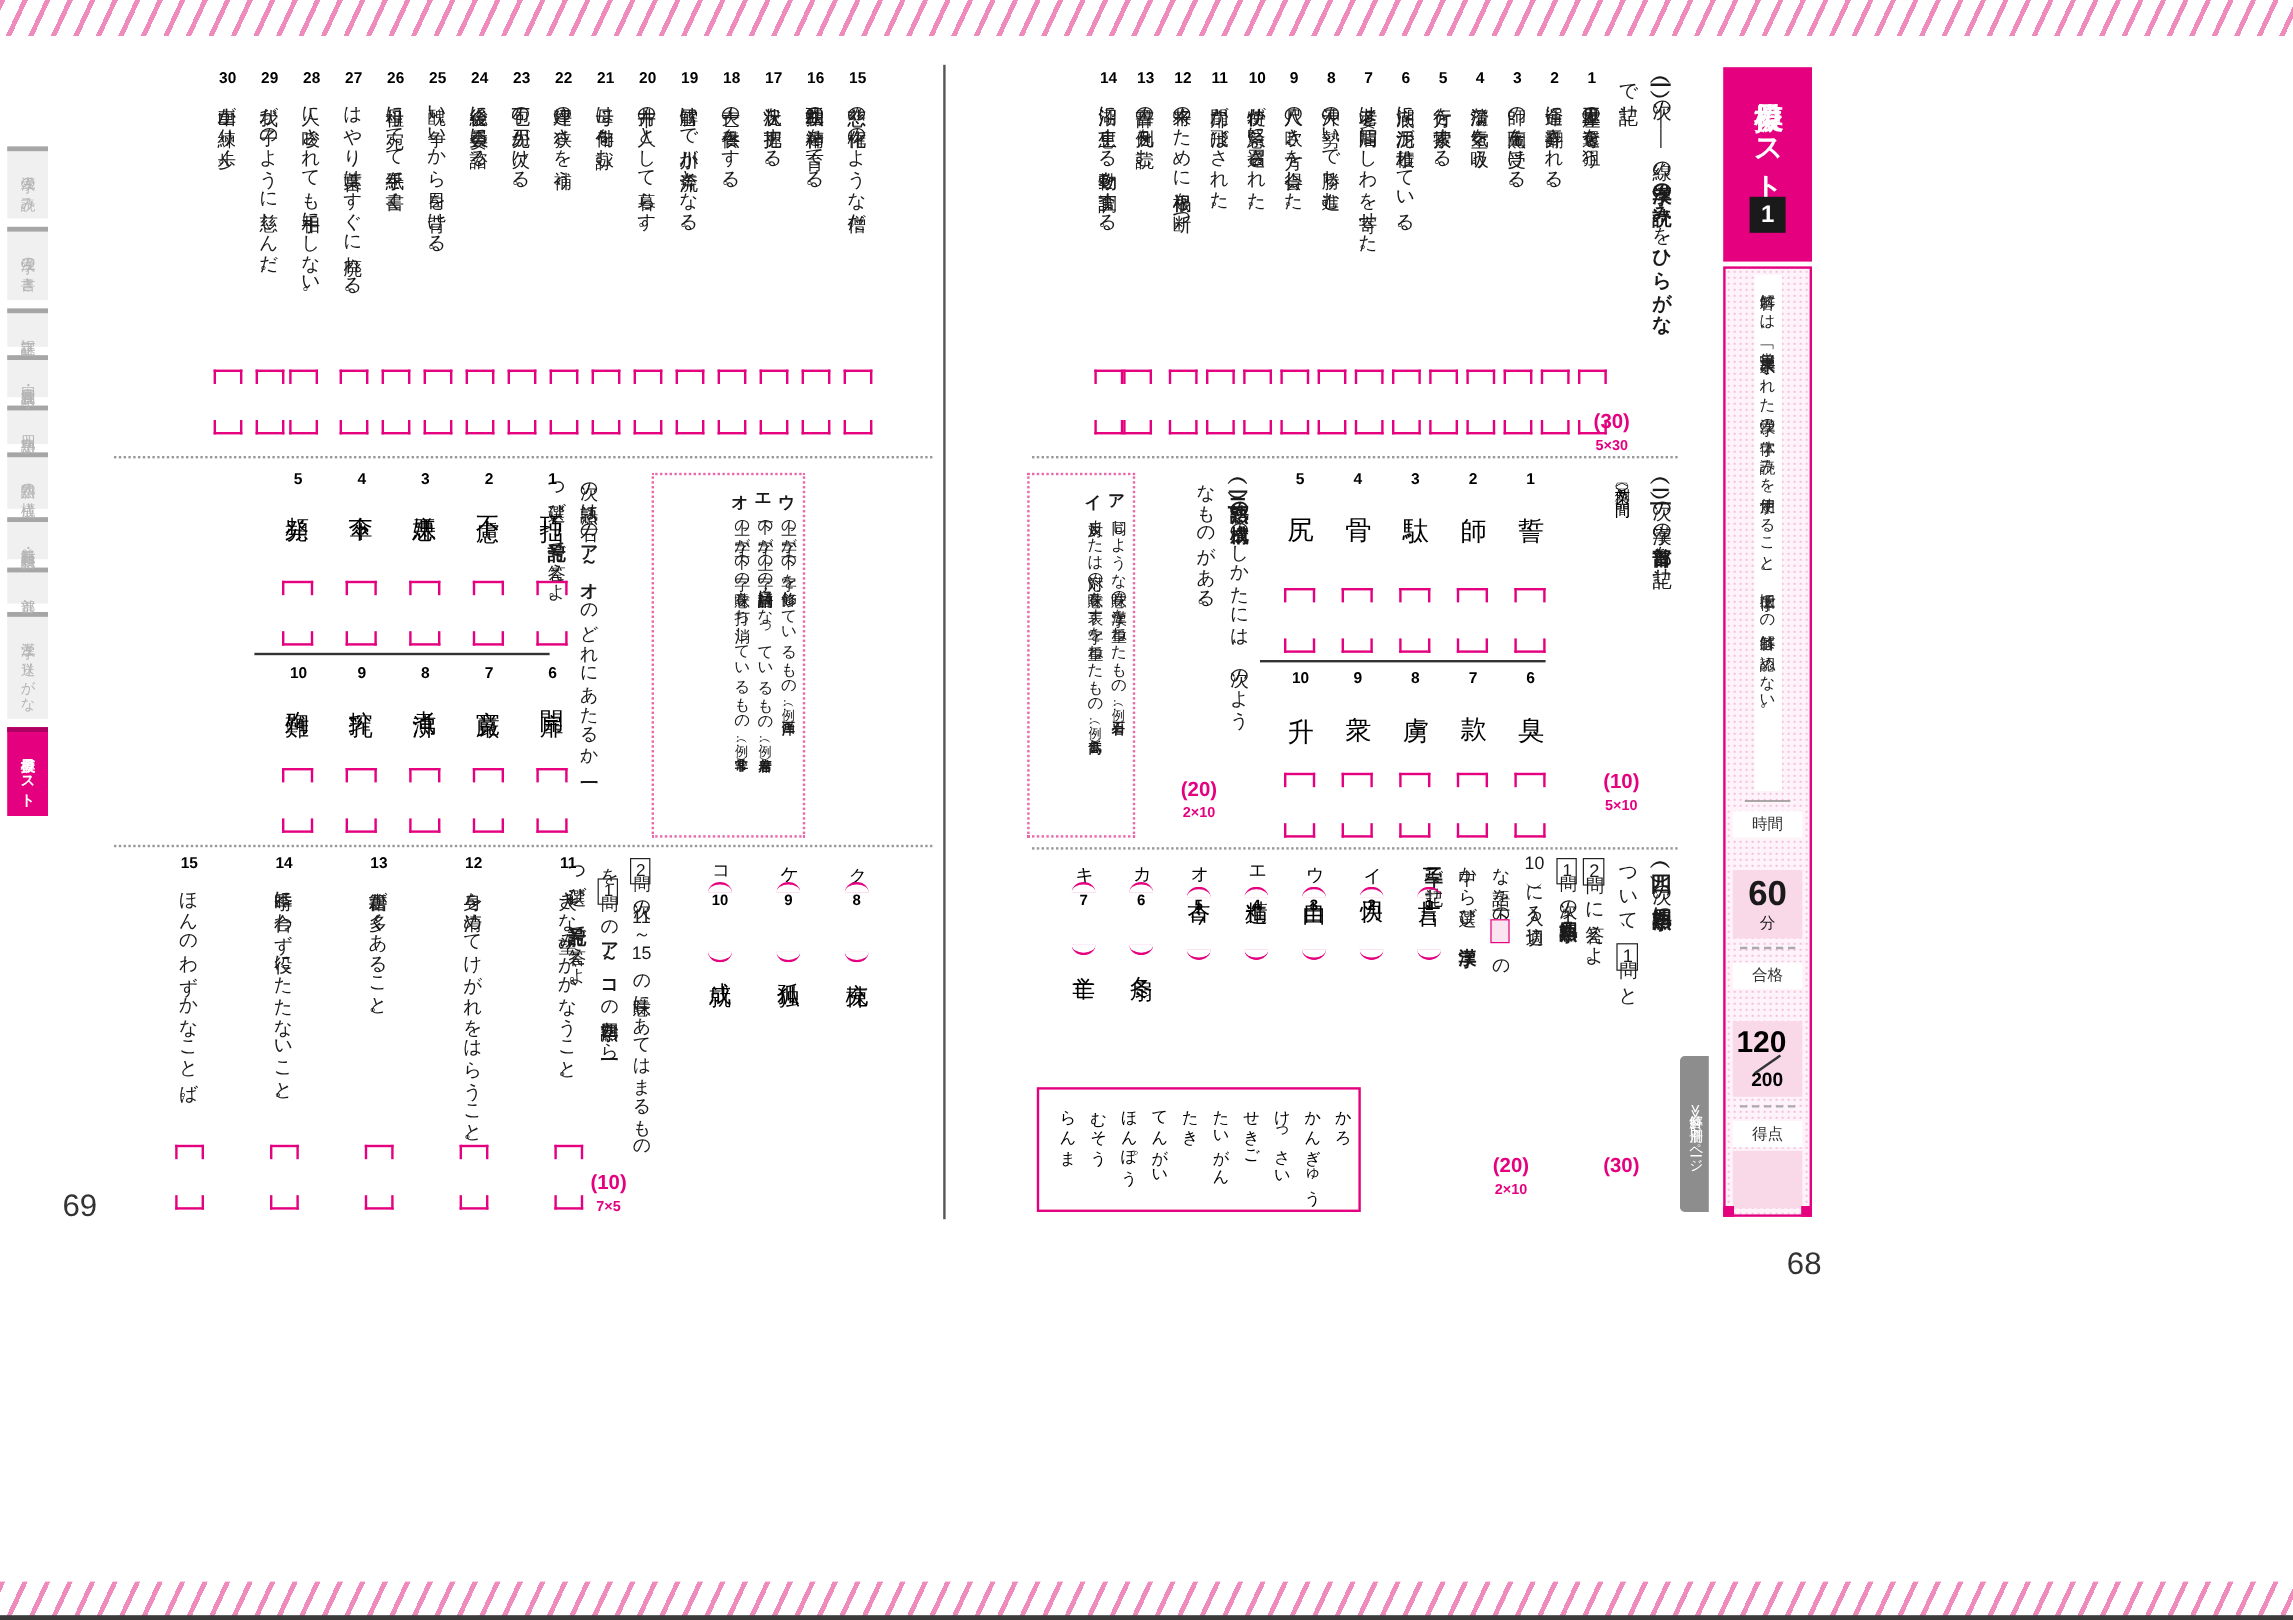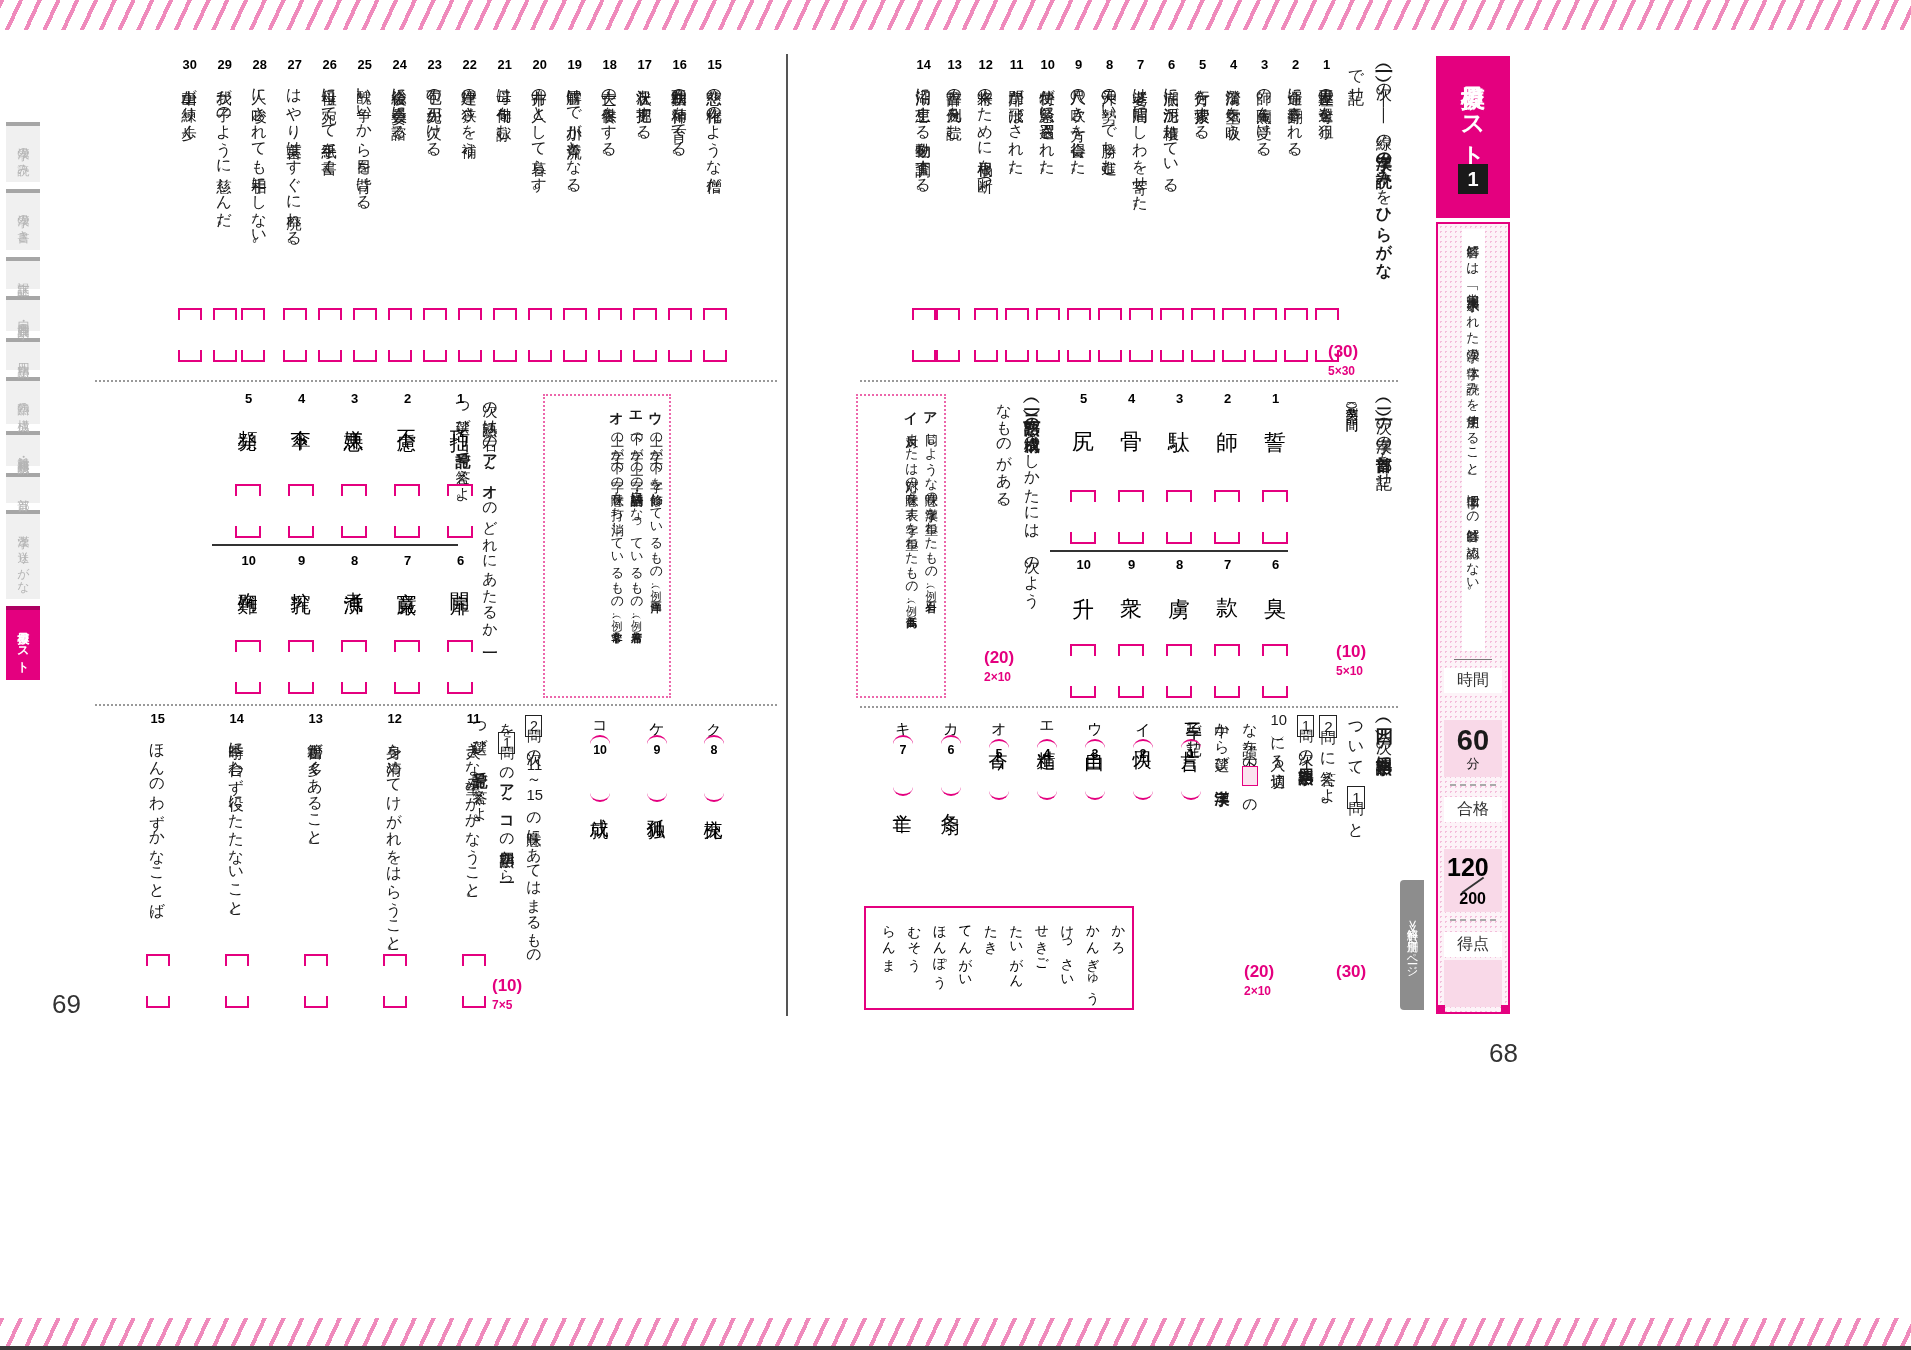--- a/index.html
+++ b/index.html
@@ -24,21 +24,21 @@
     display:flex; flex-direction:column; align-items:center; padding-top:10px; }
   #banner .t { writing-mode:vertical-rl; color:#fff; font-weight:bold; font-size:24px; letter-spacing:2px; }
   #banner .one { margin-top:6px; width:30px; height:30px; background:#1a1a1a; color:#fff;
     font-weight:bold; font-size:20px; display:flex; align-items:center; justify-content:center; }
   #infobox { left:1436px; top:222px; width:74px; height:792px; border:2px solid #e4007f;
     background-color:#fdf3f8; background-image:radial-gradient(#f4bedb 1px,transparent 1px);
     background-size:5px 5px; padding:5px 4px; display:flex; flex-direction:column; align-items:center; }
   #infobox .note { writing-mode:vertical-rl; background:#fff; font-size:13px; line-height:17px;
     height:505px; padding:6px 3px; letter-spacing:1px; color:#222; }
   .linediv { width:38px; border-top:1.5px solid #777; margin:8px 0 4px; }
-  .ilabel { background:#fff; width:58px; text-align:center; font-size:16px; color:#333; padding:2px 0; margin:4px 0 3px; }
+  .ilabel { background:#fff; width:58px; text-align:center; font-size:13px; color:#333; padding:2px 0; margin:4px 0 3px; }
   .ival { background:#f9d9e8; width:58px; text-align:center; padding:5px 0 4px;margin-top:24px; }
   .ival .big { font-size:29px; font-weight:bold; color:#1a1a1a; line-height:30px; font-family:"Liberation Sans",sans-serif; }
   .ival .unit { font-size:13px; color:#1a1a1a; }
   .dashdiv { width:46px; border-top:2px dashed #aaa; margin:7px 0; }
   .ival .num140 { font-size:25px; font-weight:bold; line-height:26px; text-align:left; padding-left:3px; }
   .ival .slash { display:block; width:26px; height:2px; background:#333; transform:rotate(-35deg); margin:4px auto; }
   .ival .num200 { font-size:16px; font-weight:bold; text-align:right; padding-right:16px; }
   .scorebox { background:#f9d9e8; width:58px; height:56px; }
   .cornerL,.cornerR { position:absolute; bottom:-2px; width:9px; height:9px; background:#e4007f; }
   .cornerL { left:-2px; } .cornerR { right:-2px; }
@@ -58,21 +58,21 @@
     text-orientation:upright; font-size:0.95em; }
   .blankbox { display:inline-block; width:16px; height:20px; border:1.5px solid #e4007f; background:#fbe3ef; margin:3px 0; }
   .q-item { position:relative; line-height:20px; margin-left:11px; font-size:15.5px; }
   .qnum { text-combine-upright:all; font-family:"Liberation Sans",sans-serif; font-weight:bold;
     font-size:13px; margin-inline-end:7px; }
   .qtext { font-family:"DejaVu Serif",serif; color:#1a1a1a; }
   .ans { position:absolute; bottom:0; right:-3px; width:24px; height:54px; }
   .ans::before,.ans::after { content:""; position:absolute; left:0; right:0; height:10px; }
   .ans::before { top:0; border:2.5px solid #e4007f; border-bottom:none; }
   .ans::after { bottom:0; border:2.5px solid #e4007f; border-top:none; }
-  .score { color:#e4007f; font-weight:bold; font-size:17px; text-align:left; font-family:"Liberation Sans",sans-serif; }
+  .score { color:#e4007f; font-weight:bold; font-size:17px; text-align:center; font-family:"Liberation Sans",sans-serif; }
   .score .per { display:block; font-size:12px; font-weight:bold; margin-top:2px; }
   .dashed { border-top:2px dotted #999; height:0; }
   .dbox { border:2px dotted #ec66ab; background:#fff; padding:6px 5px; }
   .opt { line-height:15.5px; font-size:13px; margin-left:3px; color:#1a1a1a; }
   .opt-label { font-weight:bold; font-size:14px; margin-inline-end:6px; }
   .opt-text { font-family:"DejaVu Serif",serif; }
   .opt-ex { font-size:11px; margin-inline-start:10px; }
   .k-item { position:relative; line-height:22px; margin-left:26px; }
   .k-item .qnum { margin-inline-end:9px; }
   .k-word { font-size:22px; font-family:"DejaVu Serif",serif; letter-spacing:3px; }

